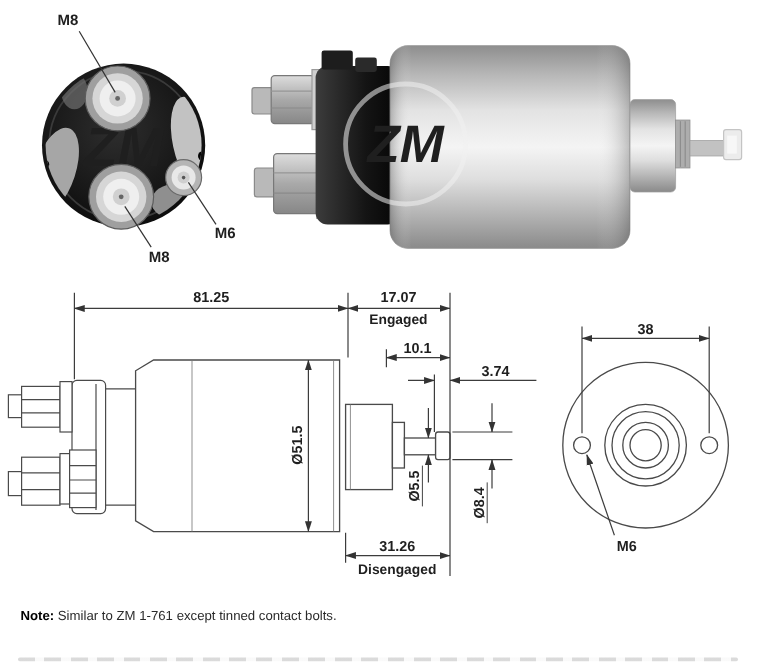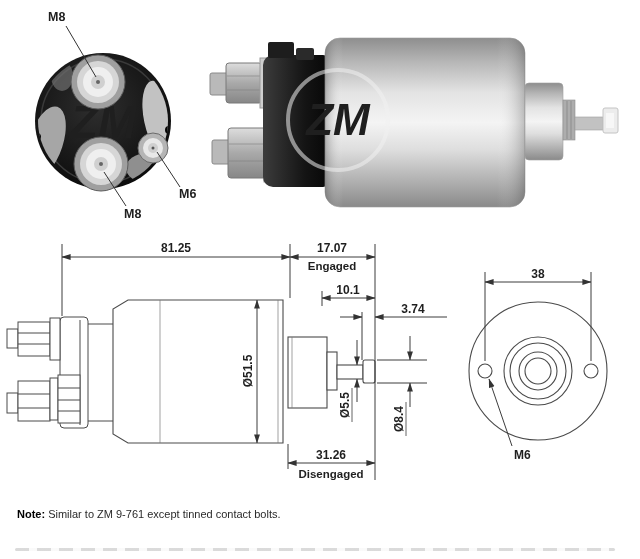--- a/index.html
+++ b/index.html
@@ -240,17 +240,17 @@
       <line x1="485" y1="54" x2="591" y2="54" marker-start="url(#arr)" marker-end="url(#arr)"></line>
       <line x1="512" y1="218" x2="489" y2="151" marker-end="url(#arr)"></line>
     </g>
     <g>
       <text class="dimtxt" x="538" y="50" text-anchor="middle">38</text>
       <text class="dimtxt" x="514" y="231">M6</text>
     </g>
   </svg>
 
   <div class="notes">
-    <div><b>Note:</b><span> Similar to ZM 9-761 except tinned contact bolts.</span></div>
+    <div><b>Note:</b><span> Similar to ZM 1-761 except tinned contact bolts.</span></div>
   </div>
 
   <div class="remnant"></div>
 </div>
 
 </body></html>

